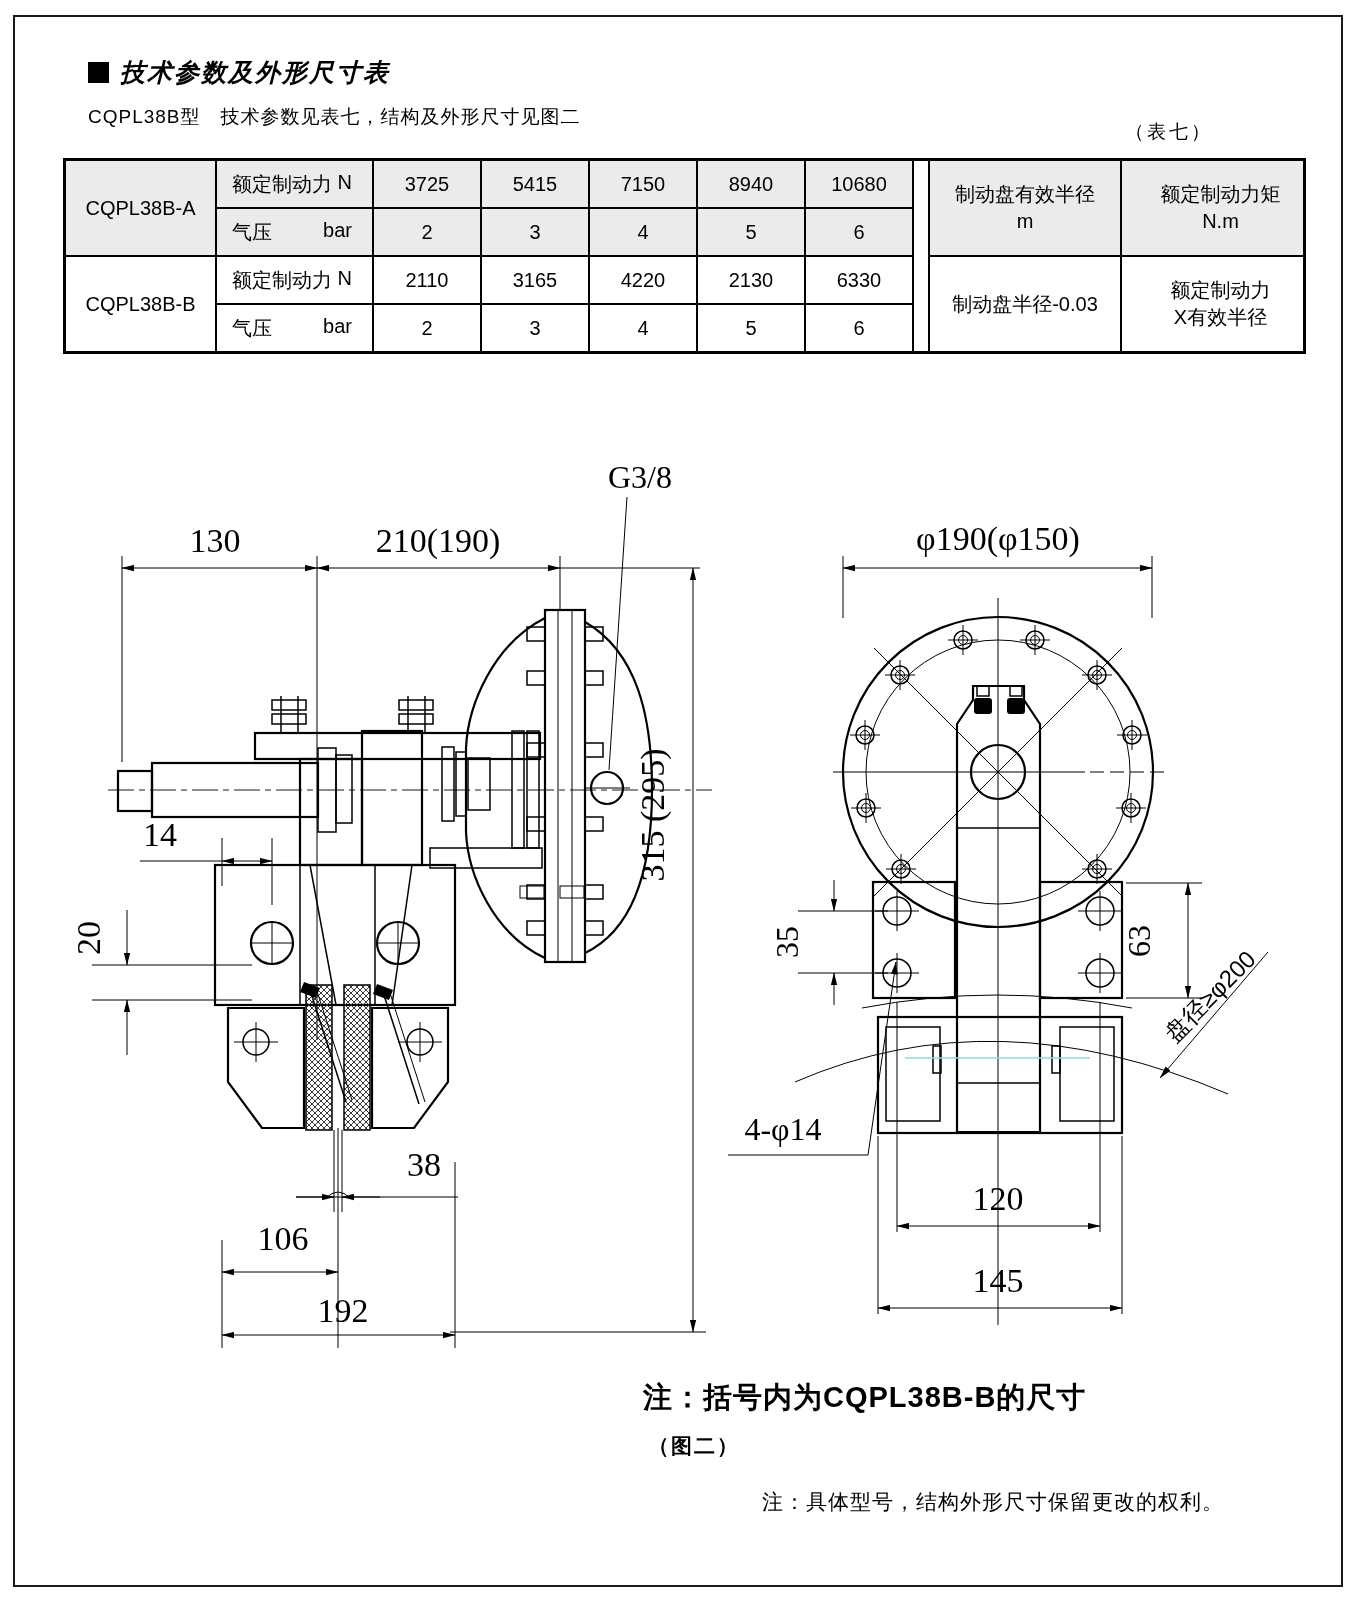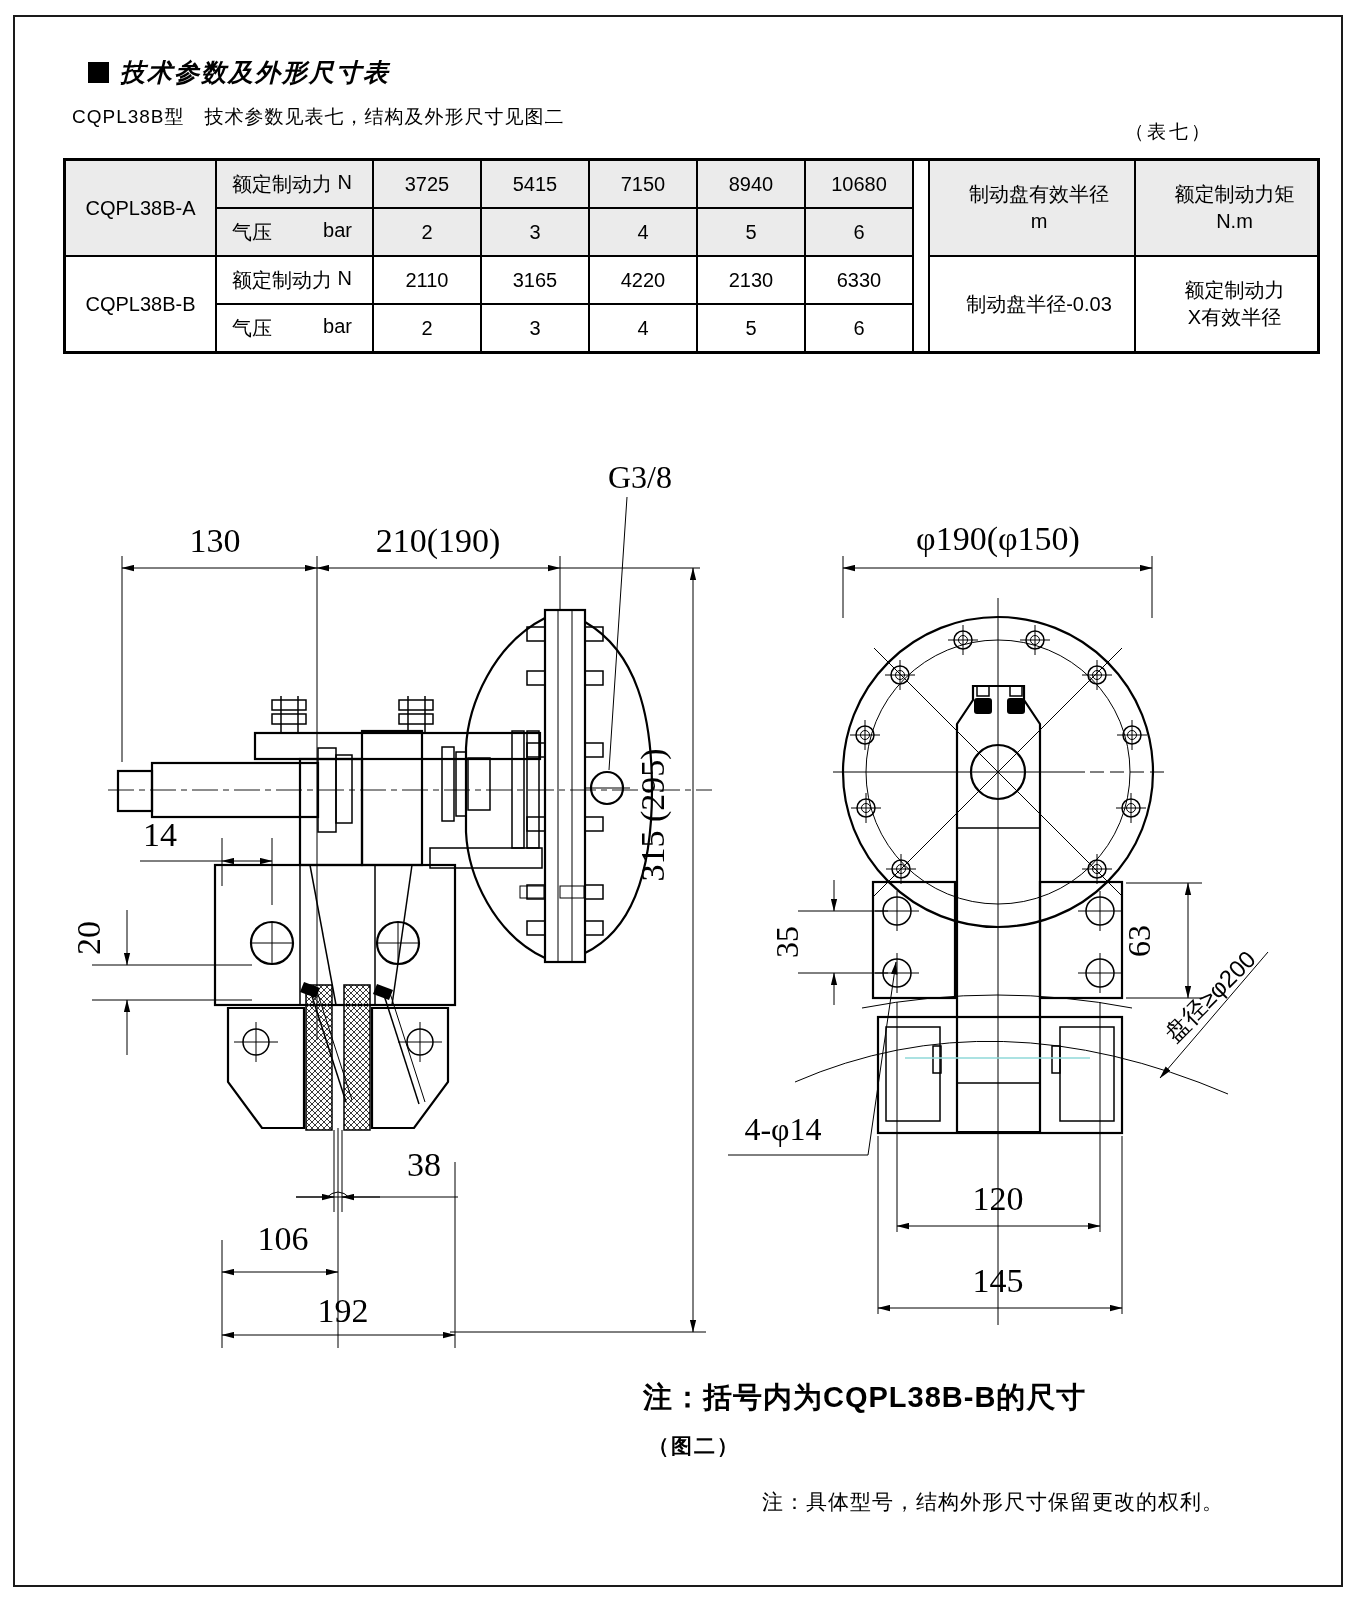--- a/index.html
+++ b/index.html
@@ -4,33 +4,33 @@
 <style>
   html,body{margin:0;padding:0;background:#fff;}
   #page{position:relative;width:1357px;height:1600px;background:#fff;overflow:hidden;
         font-family:"Liberation Sans","DejaVu Sans",sans-serif;color:#000;}
   #frame{position:absolute;left:13px;top:15px;width:1326px;height:1568px;
          border:2px solid #1a1a1a;}
   
   #titleRow{position:absolute;left:88px;top:56px;display:flex;align-items:center;gap:11px;}
   #titleRow .sq{width:21px;height:21px;background:#000;display:inline-block;}
   #titleRow h1{margin:0;font-size:25px;font-weight:bold;letter-spacing:2px;font-style:italic;}
-  #subtitle{position:absolute;left:72px;top:104px;font-size:19px;letter-spacing:1px;}
+  #subtitle{position:absolute;left:88px;top:104px;font-size:19px;letter-spacing:1px;}
   #tableTag{position:absolute;left:1125px;top:110px;font-size:19px;letter-spacing:3px;margin-top:9px;}
   
   #specTable{position:absolute;left:63px;top:158px;border-collapse:collapse;
              border:3px solid #000;table-layout:fixed;}
   #specTable td{border:2px solid #000;height:46px;padding:0;font-size:20px;vertical-align:middle;}
   #specTable .gray{background:#ebebeb;}
   #specTable .model{width:149px;text-align:center;}
   #specTable .param{width:155px;}
   #specTable .param .pr{display:flex;justify-content:space-between;padding:0 20px 0 15px;}
   #specTable .val{width:106px;text-align:center;}
   #specTable .spacer{width:14px;background:#fff;}
-  #specTable .rad{width:190px;text-align:center;line-height:1.35;padding-left:14px;}
+  #specTable .rad{width:190px;text-align:center;line-height:1.35;}
   #specTable .trq{width:165px;text-align:center;line-height:1.35;padding-left:16px;}
   
   .note1{position:absolute;left:643px;top:1378px;font-size:29px;font-weight:bold;letter-spacing:1px;}
   .note2{position:absolute;left:620px;top:1432px;font-size:21px;font-weight:bold;letter-spacing:2px;margin-left:28px;}
   .note3{position:absolute;left:762px;top:1488px;font-size:21px;letter-spacing:1px;}
   
   svg{position:absolute;left:0;top:0;}
   .ln  {stroke:#000;stroke-width:2.2;fill:none;}
   .ln2 {stroke:#000;stroke-width:1.5;fill:none;}
   .thin{stroke:#000;stroke-width:1;fill:none;}

